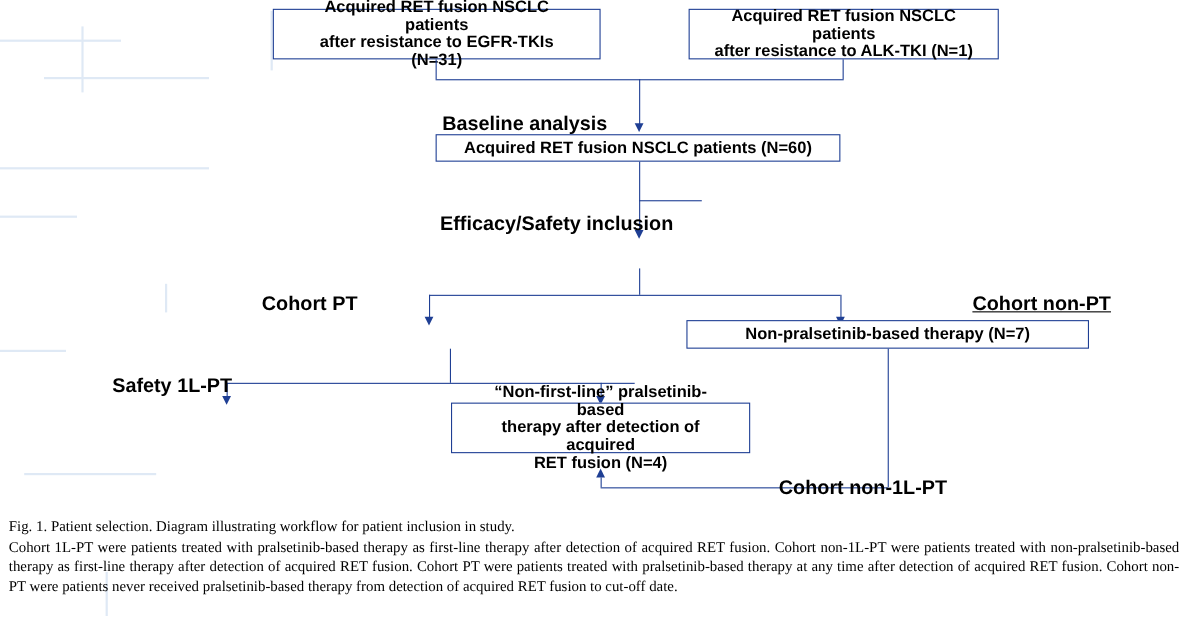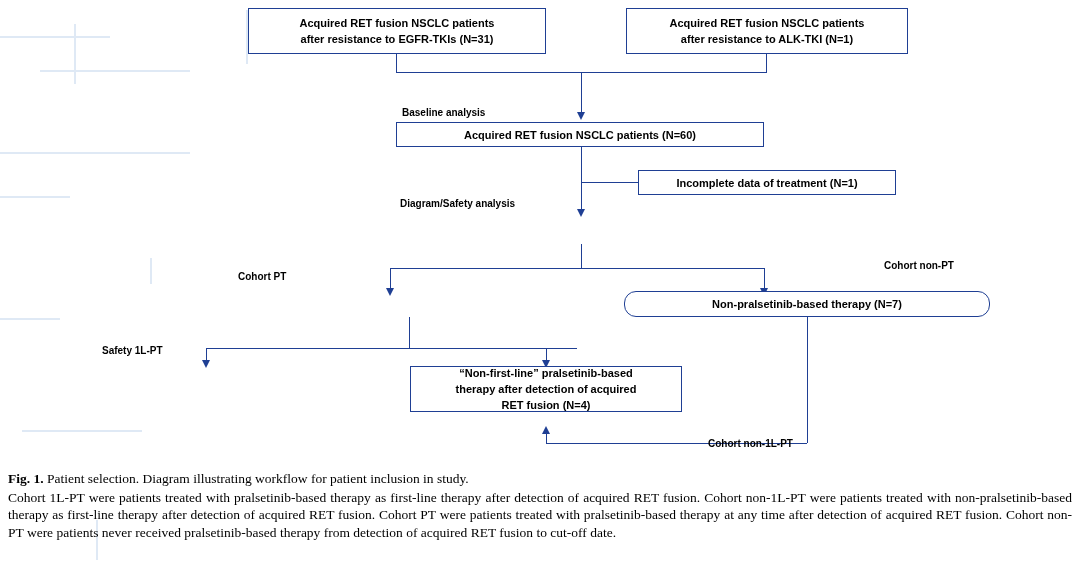--- a/index.html
+++ b/index.html
@@ -21,21 +21,21 @@
   }
 
   
   .box {
     position: absolute;
     box-sizing: border-box;
     border: 1px solid #1f3f94;
     background: #ffffff;
     font-family: "Liberation Sans", sans-serif;
     font-weight: bold;
-    font-size: 11px;
+    font-size: 15px;
     line-height: 16px;
     color: #000000;
     display: flex;
     align-items: center;
     justify-content: center;
     text-align: center;
     padding: 3px 20px;
     white-space: pre-line;
   }
 
@@ -63,40 +63,40 @@
     border-left: 4.5px solid transparent;
     border-right: 4.5px solid transparent;
     border-bottom: 8px solid #1f3f94;
   }
 
   
   .label {
     position: absolute;
     font-family: "Liberation Sans", sans-serif;
     font-weight: bold;
-    font-size: 10px;
+    font-size: 18px;
     line-height: 15px;
     color: #000000;
     white-space: nowrap;
   }
 
   
   #caption {
     position: absolute;
     left: 8px;
     top: 470px;
     width: 1064px;
     font-family: "Liberation Serif", serif;
     font-size: 13.5px;
     line-height: 17.5px;
     color: #000000;
     text-align: justify;
   }
   #caption .figlabel {
-    font-weight: bold;
+    font-weight: normal;
   }
   #caption p { margin: 0; }
   #caption .line1 { margin-bottom: 1px; }
 
   
   .speck {
     position: absolute;
     background: #dfe9f5;
   }
 </style>
@@ -128,38 +128,37 @@
   <div class="ln lnv" style="left:581px; top:72px; height:42px;"></div>
   <div class="arrow-down" style="left:576.5px; top:112px;"></div>
 
   <div class="label" style="left:402px; top:105px;">Baseline analysis</div>
 
   <div class="box" style="left:396px; top:122px; width:368px; height:25px;">Acquired RET fusion NSCLC patients (N=60)</div>
 
   <div class="ln lnv" style="left:581px; top:147px; height:65px;"></div>
   <div class="arrow-down" style="left:576.5px; top:209px;"></div>
 
-  <div class="box" style="left:638px; top:170px; width:258px; height:25px;">Incomplete data of treatment (N=1)</div>
   <div class="ln lnh" style="left:581px; top:182px; width:57px;"></div>
 
-  <div class="label" style="left:400px; top:196px;">Diagram/Safety analysis</div>
+  <div class="label" style="left:400px; top:196px;">Efficacy/Safety inclusion</div>
 
 
   <div class="ln lnv" style="left:581px; top:244px; height:24px;"></div>
   <div class="ln lnh" style="left:390px; top:268px; width:374px;"></div>
   <div class="ln lnv" style="left:390px; top:268px; height:22px;"></div>
   <div class="ln lnv" style="left:764px; top:268px; height:22px;"></div>
   <div class="arrow-down" style="left:385.5px; top:288px;"></div>
   <div class="arrow-down" style="left:759.5px; top:288px;"></div>
 
   <div class="label" style="left:238px; top:269px;">Cohort PT</div>
-  <div class="label" style="left:884px; top:258px;">Cohort non-PT</div>
+  <div class="label" style="left:884px; top:269px;text-decoration:underline;">Cohort non-PT</div>
 
 
-  <div class="box" style="left:624px; top:291px; width:366px; height:26px;border-radius:12px;">Non-pralsetinib-based therapy (N=7)</div>
+  <div class="box" style="left:624px; top:291px; width:366px; height:26px;">Non-pralsetinib-based therapy (N=7)</div>
 
   <div class="ln lnv" style="left:409px; top:317px; height:31px;"></div>
   <div class="ln lnh" style="left:206px; top:348px; width:371px;"></div>
   <div class="ln lnv" style="left:206px; top:348px; height:14px;"></div>
   <div class="ln lnv" style="left:546px; top:348px; height:14px;"></div>
   <div class="arrow-down" style="left:201.5px; top:360px;"></div>
   <div class="arrow-down" style="left:541.5px; top:360px;"></div>
 
   <div class="label" style="left:102px; top:343px;">Safety 1L-PT</div>
 

